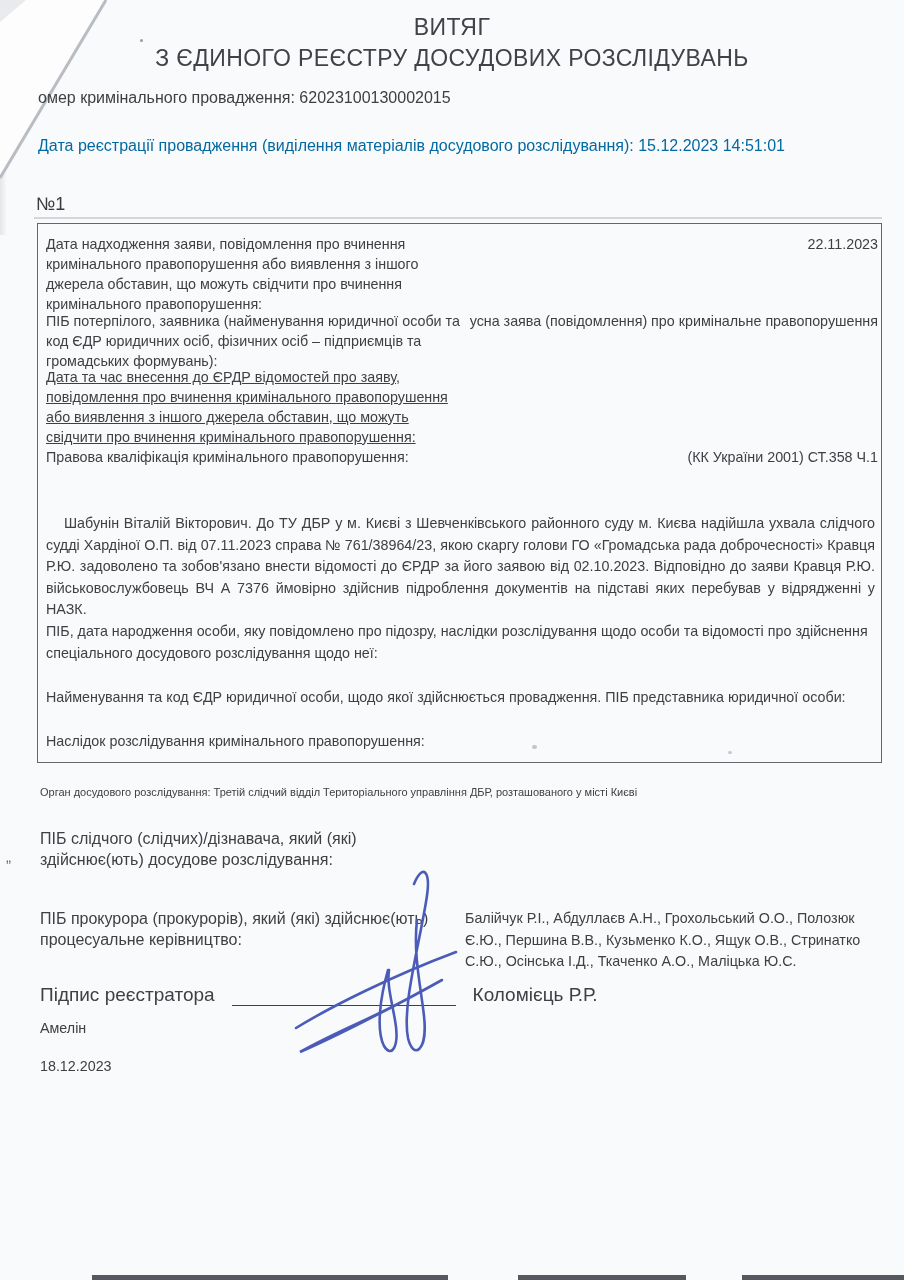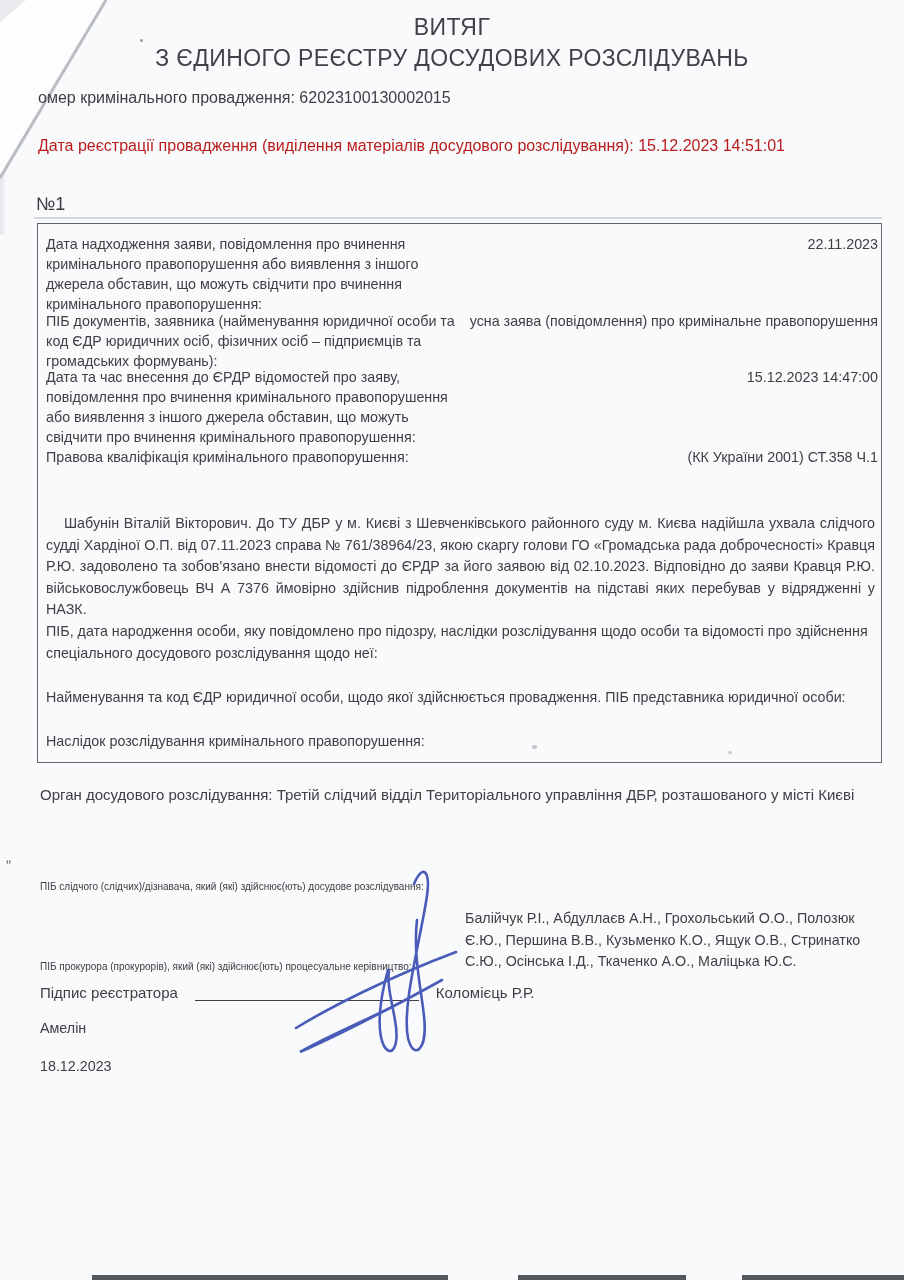--- a/index.html
+++ b/index.html
@@ -11,43 +11,43 @@
   .page{
     position:relative;width:904px;height:1280px;overflow:hidden;
     background:#f9fafc;
     color:#3f4044;
   }
   .abs{position:absolute;}
   
   .title{top:12px;left:0;width:904px;text-align:center;
     font-size:23px;line-height:31px;color:#414247;letter-spacing:.4px;}
   .case-number{top:89px;left:38px;font-size:16px;color:#3e3f43;}
-  .reg-date{top:133px;left:38px;width:806px;font-size:16px;line-height:26px;color:#b91c1c;}
+  .reg-date{top:133px;left:38px;width:806px;font-size:16px;line-height:26px;color:#0369a1;}
   .record-no{top:194px;left:36px;font-size:18px;color:#3a3b3f;}
   .faint-line{top:217px;left:34px;width:848px;height:2px;background:#ccd0d5;opacity:.85;}
   
   .doc-table{top:223px;left:37px;width:845px;height:540px;
     border:1.5px solid #64656a;box-sizing:border-box;background:transparent;}
   .trow{position:absolute;left:8px;right:8px;font-size:14.3px;line-height:20px;}
   .trow .lbl{display:block;width:420px;}
   .trow .val{position:absolute;left:420px;top:0;width:412px;text-align:right;}
   .fullrow{position:absolute;left:8px;right:6px;font-size:14.3px;line-height:21.5px;}
-  .r1{top:10px;}  .r2{top:87px;}  .r3{top:143px;}  .r4{top:223px;}
+  .r1{top:10px;}  .r2{top:87px;}  .r3{top:143px;text-decoration:underline;}  .r4{top:223px;}
   .sum-head{top:261px;}
   .sum-para{top:289px;text-align:justify;text-indent:18px;}
   .suspect{top:397px;}
   .legal{top:463px;}
   .outcome{top:507px;width:420px;font-size:14.3px;line-height:21px;}
   
-  .authority{top:786px;left:40px;font-size:15px;white-space:nowrap;}
-  .pair-lbl{left:40px;width:420px;font-size:10px;line-height:21px;margin-top:48px;}
+  .authority{top:786px;left:40px;font-size:11px;white-space:nowrap;}
+  .pair-lbl{left:40px;width:420px;font-size:16px;line-height:21px;}
   .pair-val{left:465px;width:414px;font-size:14.3px;line-height:21.5px;}
   .inv-lbl{top:828px;} .inv-val{top:828px;}
   .pros-lbl{top:908px;} .pros-val{top:908px;}
-  .sig-row{top:984px;left:40px;font-size:15px;display:flex;align-items:flex-end;gap:17px;}
+  .sig-row{top:984px;left:40px;font-size:19px;display:flex;align-items:flex-end;gap:17px;}
   .sig-line{display:inline-block;width:224px;height:15px;border-bottom:1.5px solid #3f4043;}
   .position-line{top:1020px;left:40px;font-size:14.3px;}
   .doc-date{top:1058px;left:40px;font-size:14.3px;}
   
   .corner-fold{top:0;left:0;pointer-events:none;}
   .left-strip{top:0;left:0;width:7px;height:235px;
     background:linear-gradient(90deg,#e5e6e9,rgba(229,230,233,0));}
   .dot{top:39px;left:140px;width:3px;height:3px;background:#9a9ca1;border-radius:50%;}
   .margin-mark{top:848px;left:6px;font-size:15px;color:#6c6e73;}
   .speck1{top:745px;left:532px;width:5px;height:4px;background:#c3c6cb;border-radius:2px;}
@@ -87,27 +87,26 @@
   <div class="abs faint-line"></div>
 
   <div class="abs doc-table">
 
     <div class="trow r1">
       <span class="lbl">Дата надходження заяви, повідомлення про вчинення кримінального правопорушення або виявлення з іншого джерела обставин, що можуть свідчити про вчинення кримінального правопорушення:</span>
       <span class="val">22.11.2023</span>
     </div>
 
     <div class="trow r2">
-      <span class="lbl">ПІБ документів, заявника (найменування юридичної особи та код ЄДР юридичних осіб, фізичних осіб – підприємців та громадських формувань):</span>
+      <span class="lbl">ПІБ потерпілого, заявника (найменування юридичної особи та код ЄДР юридичних осіб, фізичних осіб – підприємців та громадських формувань):</span>
       <span class="val">усна заява (повідомлення) про кримінальне правопорушення</span>
     </div>
 
     <div class="trow r3">
       <span class="lbl">Дата та час внесення до ЄРДР відомостей про заяву, повідомлення про вчинення кримінального правопорушення або виявлення з іншого джерела обставин, що можуть свідчити про вчинення кримінального правопорушення:</span>
-      <span class="val">15.12.2023 14:47:00</span>
     </div>
 
     <div class="trow r4">
       <span class="lbl">Правова кваліфікація кримінального правопорушення:</span>
       <span class="val">(КК України 2001) СТ.358 Ч.1</span>
     </div>
 
     <div class="fullrow sum-para">Шабунін Віталій Вікторович. До ТУ ДБР у м. Києві з Шевченківського районного суду м. Києва надійшла ухвала слідчого судді Хардіної О.П. від 07.11.2023 справа № 761/38964/23, якою скаргу голови ГО «Громадська рада доброчесності» Кравця Р.Ю. задоволено та зобов'язано внести відомості до ЄРДР за його заявою від 02.10.2023. Відповідно до заяви Кравця Р.Ю. військовослужбовець ВЧ А 7376 ймовірно здійснив підроблення документів на підставі яких перебував у відрядженні у НАЗК.</div>
     <div class="fullrow legal">Найменування та код ЄДР юридичної особи, щодо якої здійснюється провадження. ПІБ представника юридичної особи:</div>
     <div class="fullrow suspect">ПІБ, дата народження особи, яку повідомлено про підозру, наслідки розслідування щодо особи та відомості про здійснення спеціального досудового розслідування щодо неї:</div>

